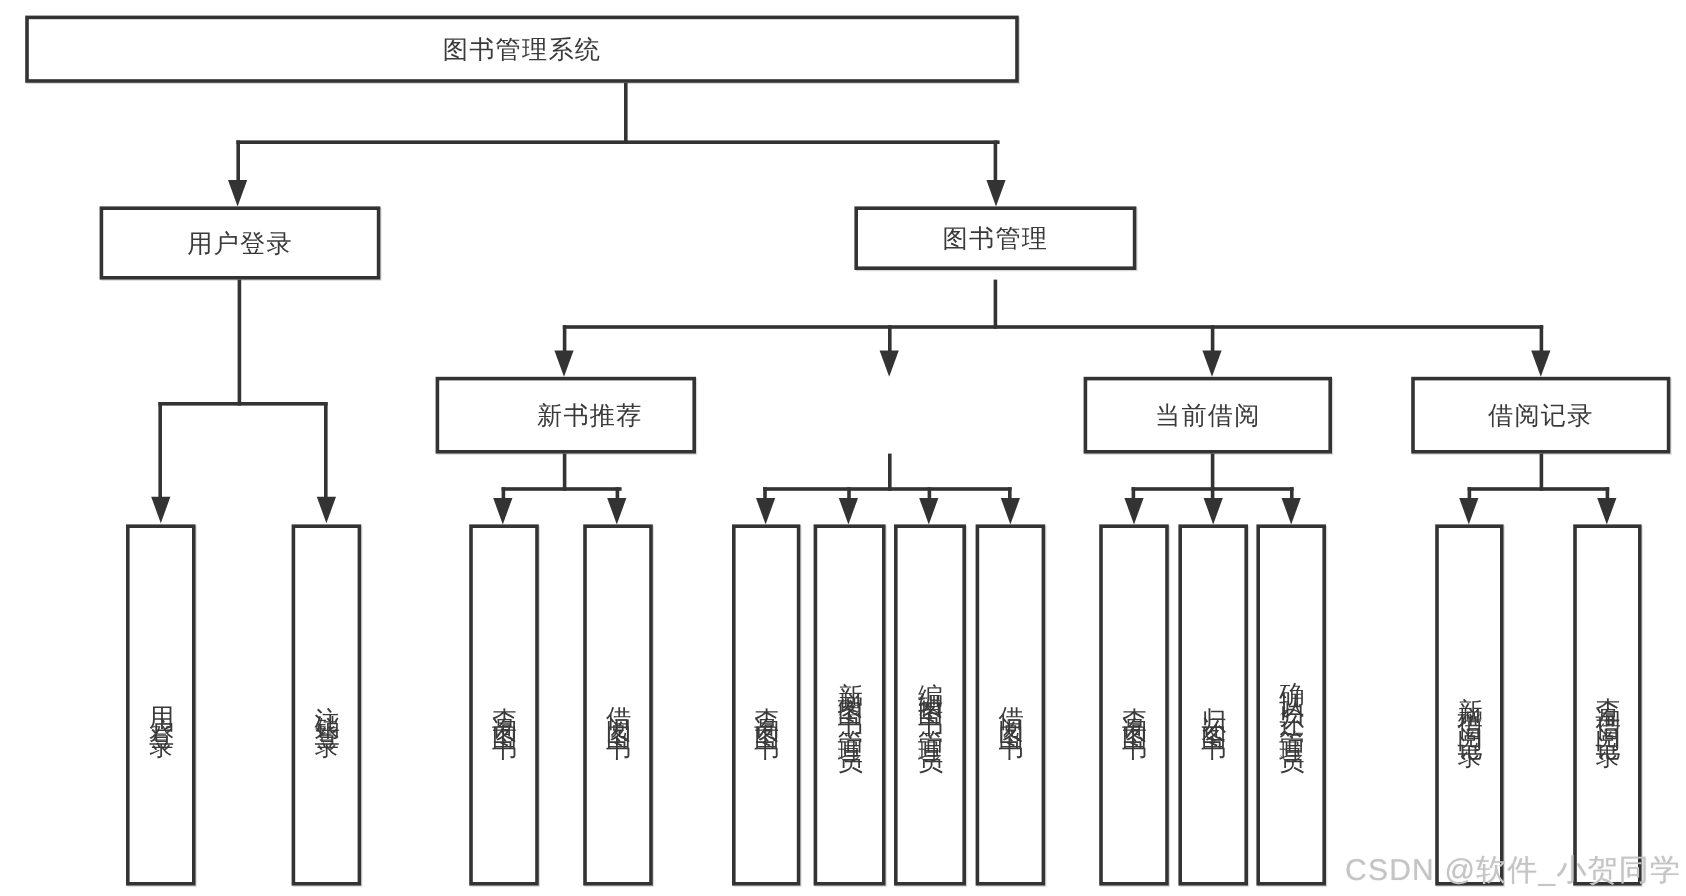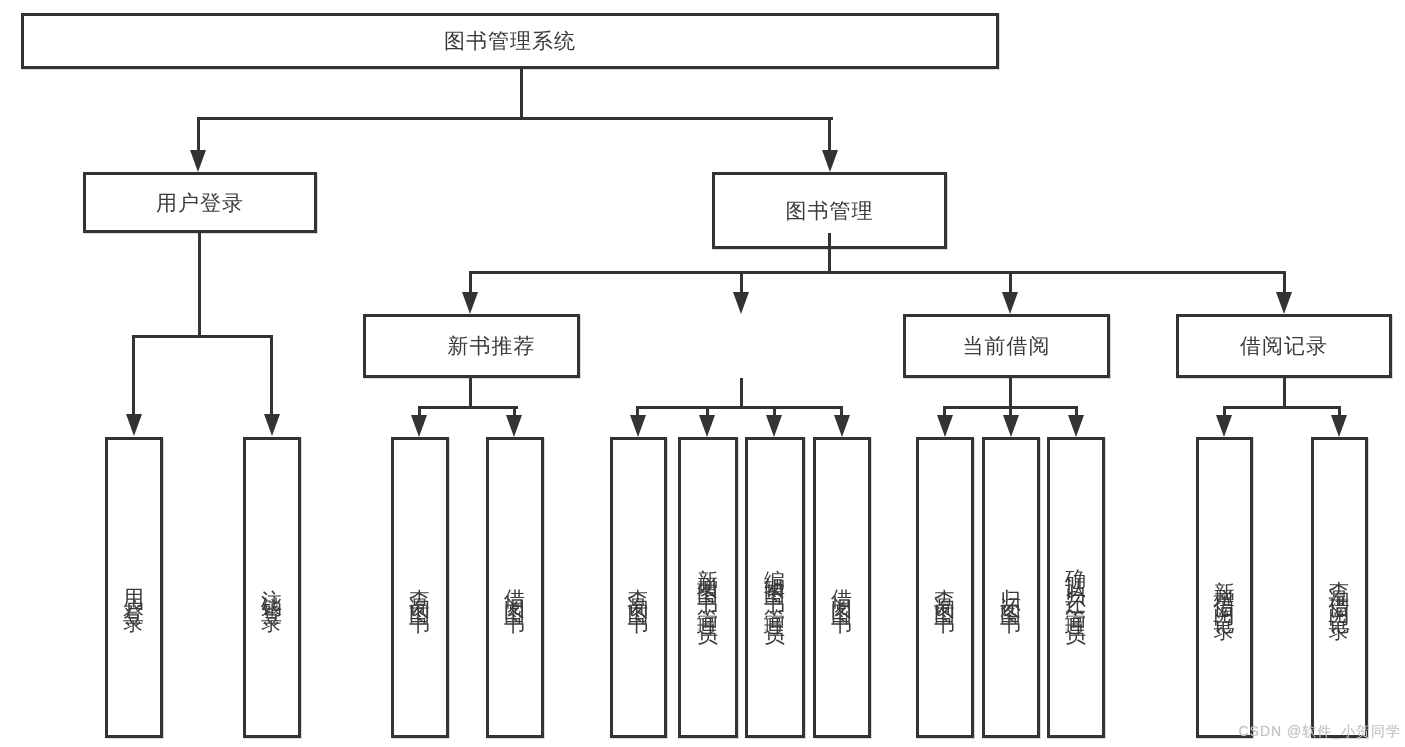--- a/index.html
+++ b/index.html
@@ -20,40 +20,40 @@
   }
   .line{position:absolute;background:#333333;}
   .arrow{
     position:absolute;width:0;height:0;
     border-left:8px solid transparent;
     border-right:8px solid transparent;
     border-top:22px solid #333333;
   }
   .watermark{
     position:absolute;right:4px;bottom:6px;
-    font-size:14px;color:#c4c4c4;letter-spacing:1px;
+    font-size:25px;color:#c4c4c4;letter-spacing:1px;
     text-shadow:0 0 1px rgba(120,120,120,0.25);
   }
 </style>
 </head>
 <body>
 
 <div class="canvas">
 
-  <div class="box" style="left:21px;top:13px;width:978px;height:56px;">图书管理系统</div>
+  <div class="box" style="left:21px;top:13px;width:828px;height:56px;">图书管理系统</div>
 
   <div class="line" style="left:520px;top:69px;width:3px;height:50px;"></div>
   <div class="line" style="left:197px;top:117px;width:636px;height:3px;"></div>
   <div class="line" style="left:197px;top:117px;width:3px;height:36px;"></div>
   <div class="line" style="left:828px;top:117px;width:3px;height:36px;"></div>
   <div class="arrow" style="left:190px;top:150px;"></div>
   <div class="arrow" style="left:822px;top:150px;"></div>
 
   <div class="box" style="left:83px;top:172px;width:234px;height:61px;">用户登录</div>
-  <div class="box" style="left:712px;top:172px;width:235px;height:77px;">图书管理</div>
+  <div class="box" style="left:712px;top:172px;width:235px;height:53px;">图书管理</div>
 
   <div class="line" style="left:198px;top:233px;width:3px;height:105px;"></div>
   <div class="line" style="left:132px;top:335px;width:141px;height:3px;"></div>
   <div class="line" style="left:132px;top:335px;width:3px;height:80px;"></div>
   <div class="line" style="left:270px;top:335px;width:3px;height:80px;"></div>
   <div class="arrow" style="left:126px;top:414px;"></div>
   <div class="arrow" style="left:264px;top:414px;"></div>
 
   <div class="line" style="left:828px;top:233px;width:3px;height:41px;"></div>
   <div class="line" style="left:469px;top:271px;width:817px;height:3px;"></div>

